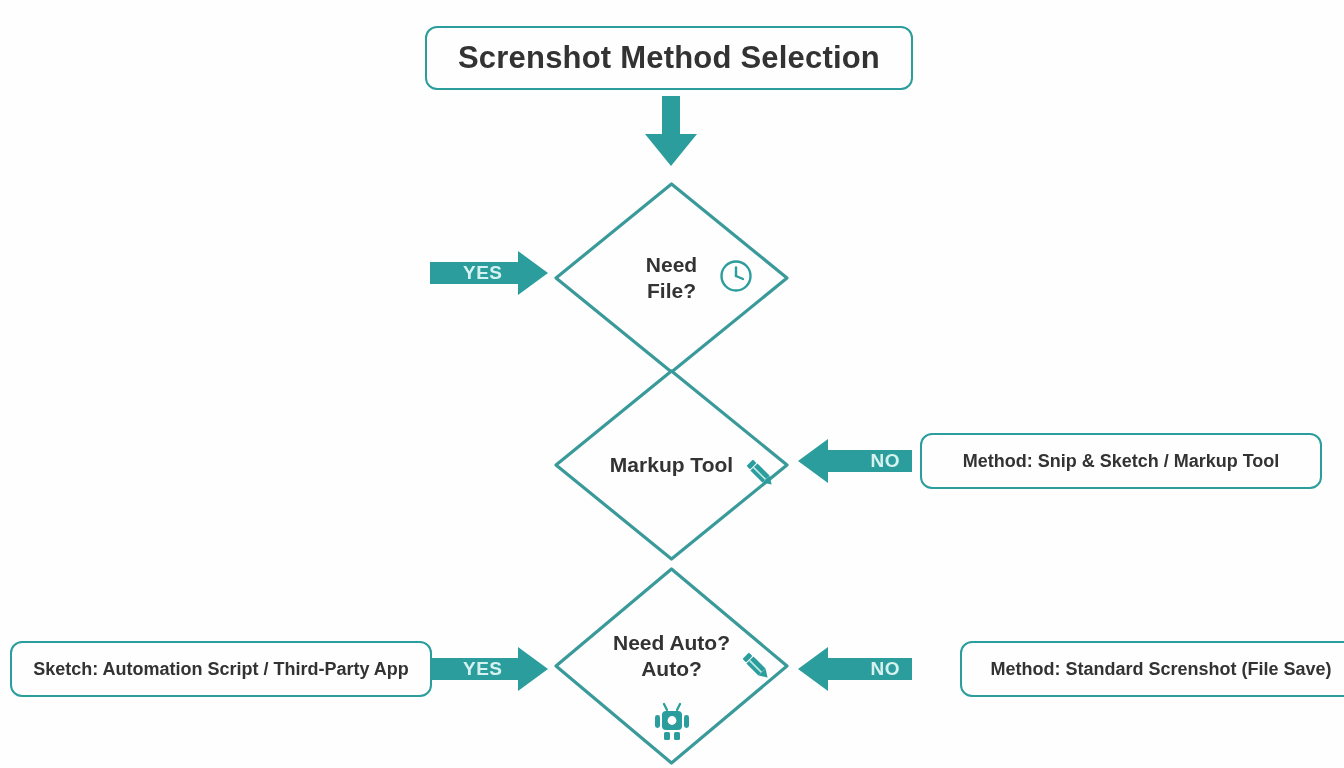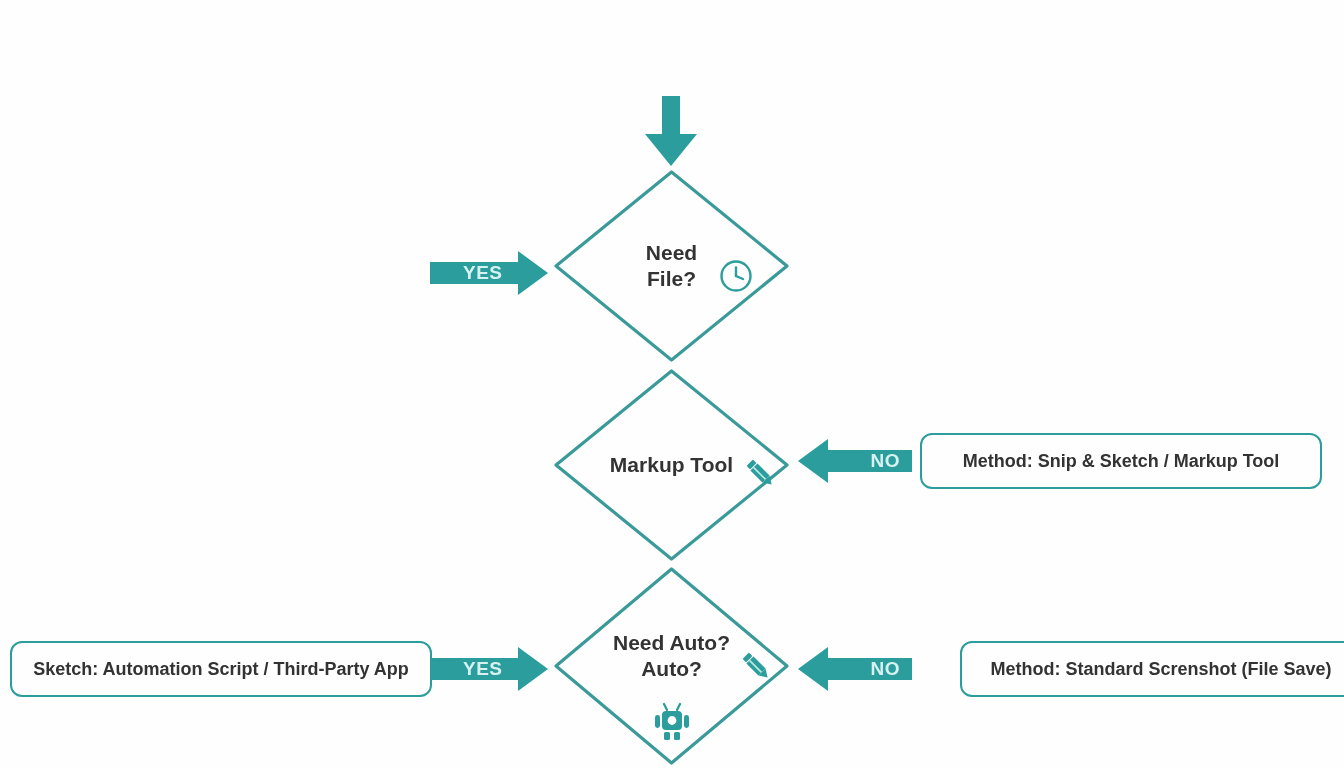--- a/index.html
+++ b/index.html
@@ -85,21 +85,21 @@
     pointer-events: none;
   }
   .diamond-line {
     font-size: 21px;
     font-weight: bold;
     color: #333333;
     line-height: 1.25;
     white-space: nowrap;
   }
 
-  .dia-1 { left: 553px; top: 169px; width: 237px; height: 194px; }
+  .dia-1 { left: 553px; top: 181px; width: 237px; height: 194px; }
   .dia-2 { left: 553px; top: 368px; width: 237px; height: 194px; }
   .dia-3 { left: 553px; top: 566px; width: 237px; height: 200px; }
 
   
   .icon-abs { position: absolute; }
   .icon-clock-1  { left: 718px; top: 258px; }
   .icon-pencil-2 { left: 742px; top: 455px; }
   .icon-pencil-3 { left: 738px; top: 648px; }
   .icon-robot-3  { left: 652px; top: 702px; }
 
@@ -127,20 +127,23 @@
   .ar-no-2  { left: 798px; top: 439px; width: 114px; height: 44px; }
   .ar-no-3  { left: 798px; top: 647px; width: 114px; height: 44px; }
   .ar-yes-1 .arrow-label, .ar-yes-3 .arrow-label { justify-content: flex-start; padding-left: 33px; box-sizing: border-box; }
   .ar-no-2 .arrow-label, .ar-no-3 .arrow-label { justify-content: flex-end; padding-right: 12px; box-sizing: border-box; }
 </style>
 </head>
 <body>
 
 <div id="canvas">
 
+  <div class="title-box">
+    <span class="title-text">Screnshot Method Selection</span>
+  </div>
 
   <div class="arrow arrow-down">
     <svg width="56" height="72" viewBox="0 0 56 72">
       <polygon points="19,0 37,0 37,38 54,38 28,70 2,38 19,38" fill="#2a9d9c"></polygon>
     </svg>
   </div>
 
 
   <div class="arrow ar-yes-1">
     <svg width="118" height="44" viewBox="0 0 118 44">

